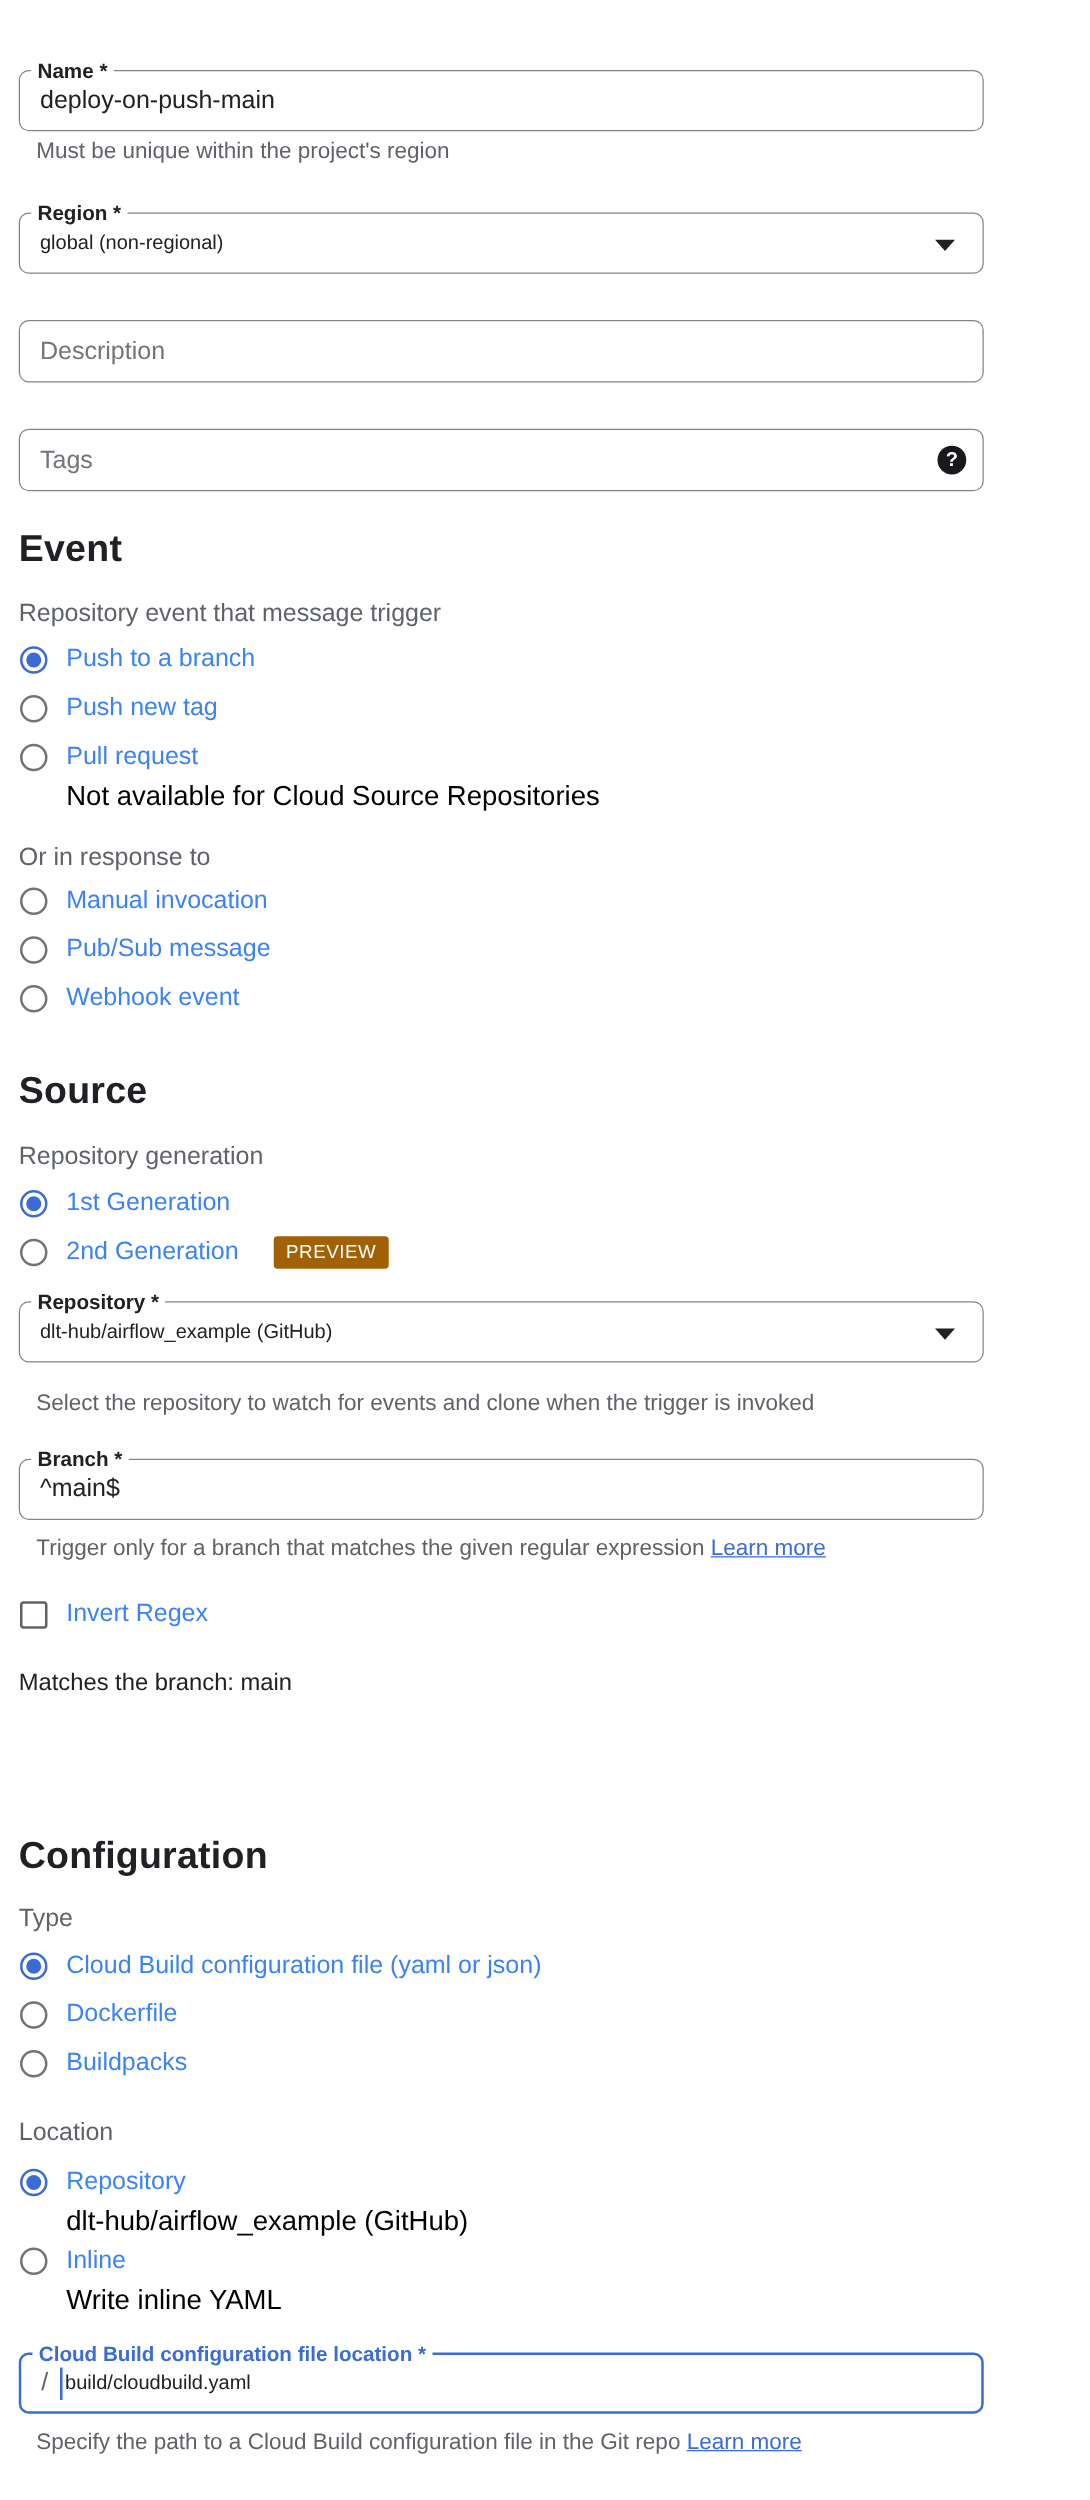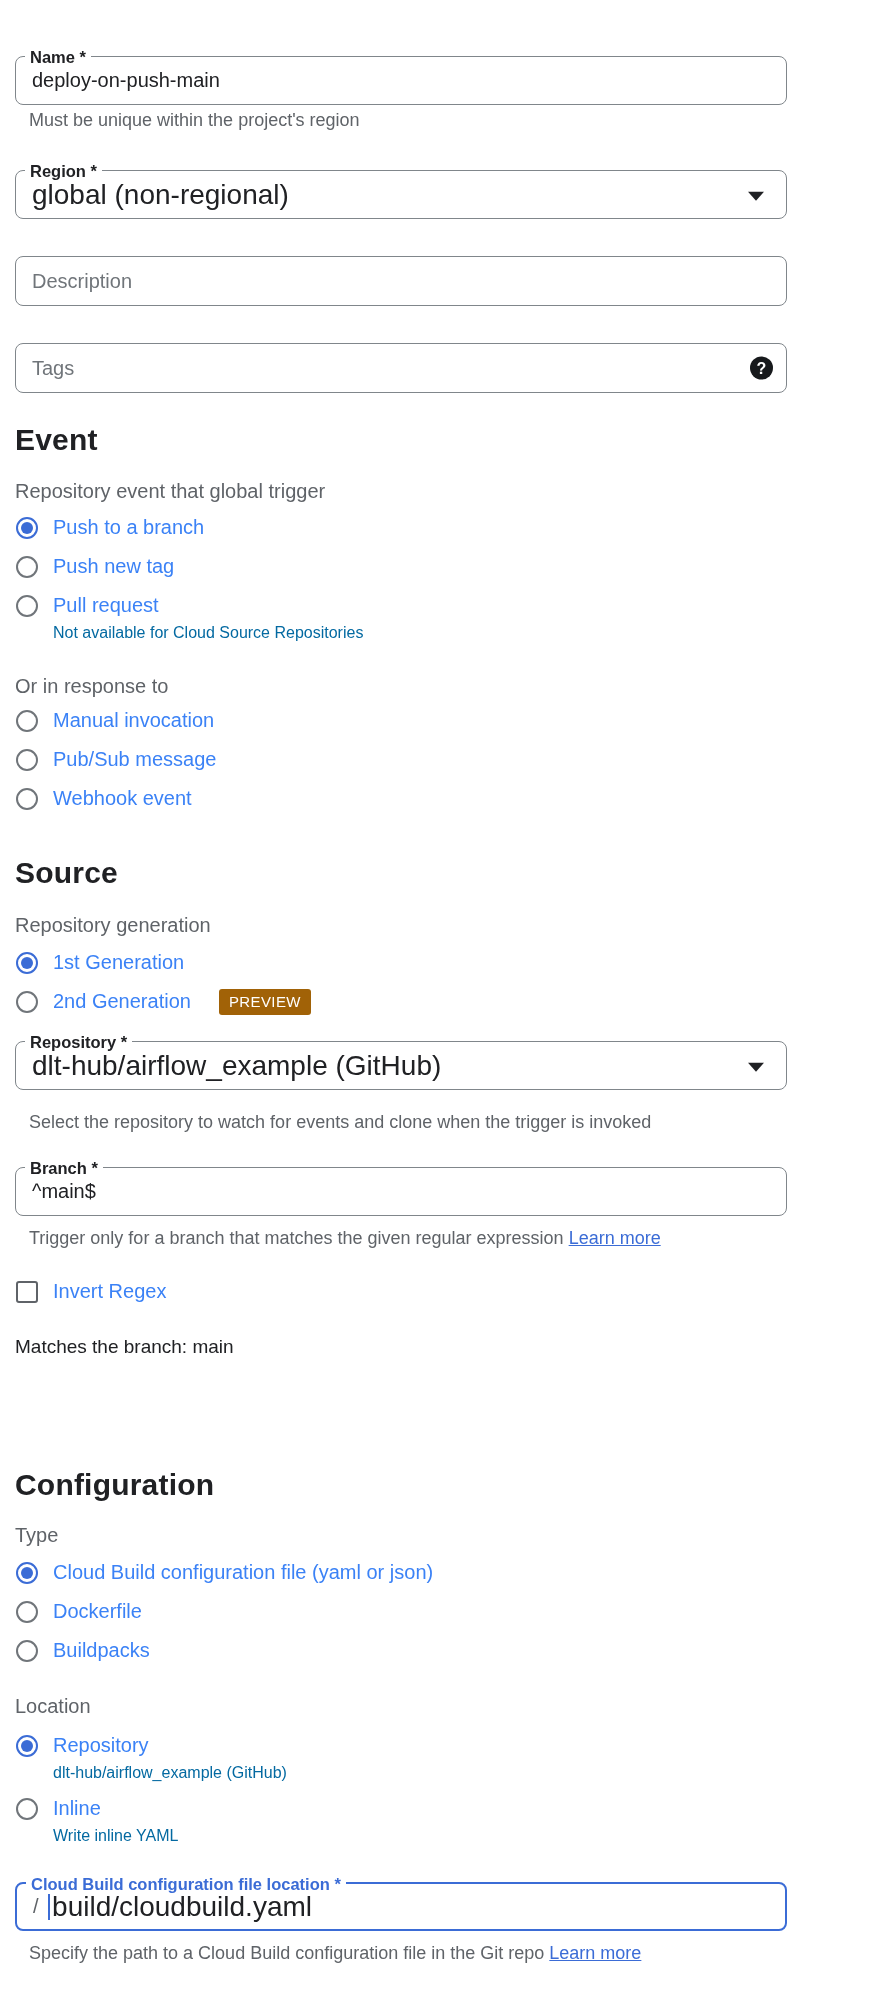--- a/index.html
+++ b/index.html
@@ -21,21 +21,21 @@
   .notch-label {
     position:absolute; top:-10px; left:9px; background:#fff;
     padding:0 5px; font-size:16.5px; font-weight:bold; color:#202124;
     line-height:20px; white-space:nowrap;
   }
   .tfield input {
     border:none; outline:none; width:100%; background:transparent;
     font-family:inherit; font-size:20px; color:#202124; padding:0;
   }
   .tfield input::placeholder { color:#70757a; opacity:1; }
-  .tfield .value { font-size:28px; color:#202124; }
+  .tfield .value { font-size:16px; color:#202124; }
   .dd-arrow {
     position:absolute; right:22px; top:50%; transform:translateY(-35%);
     width:0; height:0; border-left:8px solid transparent;
     border-right:8px solid transparent; border-top:9px solid #202124;
   }
   .help-icon {
     position:absolute; right:13px; top:50%; transform:translateY(-50%);
     width:23px; height:23px; border-radius:50%; background:#17191c; color:#fff;
     font-size:16px; font-weight:bold; text-align:center; line-height:23px;
   }
@@ -53,21 +53,21 @@
 
   
   .opt-row { position:absolute; left:16px; display:flex; align-items:center; gap:15px; height:25px; cursor:pointer; }
   .radio {
     width:22px; height:22px; border-radius:50%; border:2.5px solid #70757a;
     flex:none; position:relative; background:#fff;
   }
   .radio.sel { border-color:#3b6cd6; }
   .radio.sel::after { content:""; position:absolute; inset:3px; border-radius:50%; background:#3b6cd6; }
   .opt-label { font-size:20px; color:#3b82f6; white-space:nowrap; }
-  .opt-note { position:absolute; left:53px; font-size:16px; color:#0369a1; white-space:nowrap; }
+  .opt-note { position:absolute; left:53px; font-size:22px; color:#000000; white-space:nowrap; }
   .checkbox { width:22px; height:22px; border:2.5px solid #5f6368; border-radius:3px; flex:none; background:#fff; }
 
   .badge {
     display:inline-block; background:#a16207; color:#fff; font-size:15px;
     padding:4px 10px; border-radius:3px; margin-left:13px; letter-spacing:.4px;
     line-height:18px;
   }
   .expander { position:absolute; left:15px; display:flex; align-items:center; gap:10px; cursor:pointer; }
   .expander .x-label { font-size:19.5px; font-weight:bold; color:#3b6cd6; letter-spacing:.2px; white-space:nowrap; }
 </style>
@@ -91,21 +91,21 @@
   <div class="tfield" style="top:343px;height:50px;">
     <input type="text" style="padding-right: 34px;" placeholder="Tags">
     <span class="help-icon">?</span>
   </div>
 
   <div class="tfield" style="top:256px;height:50px;">
     <input type="text" placeholder="Description" style="">
   </div>
 
   <div class="abs h2" style="top:423px;">Event</div>
-  <div class="abs gray-label" style="top:480px;">Repository event that global trigger</div>
+  <div class="abs gray-label" style="top:480px;">Repository event that message trigger</div>
 
   <div class="opt-row" style="top:515px;">
     <span class="radio sel"></span>
     <span class="opt-label">Push to a branch</span>
   </div>
   <div class="opt-row" style="top:554px;">
     <span class="radio"></span>
     <span class="opt-label">Push new tag</span>
   </div>
   <div class="opt-row" style="top:593px;">

